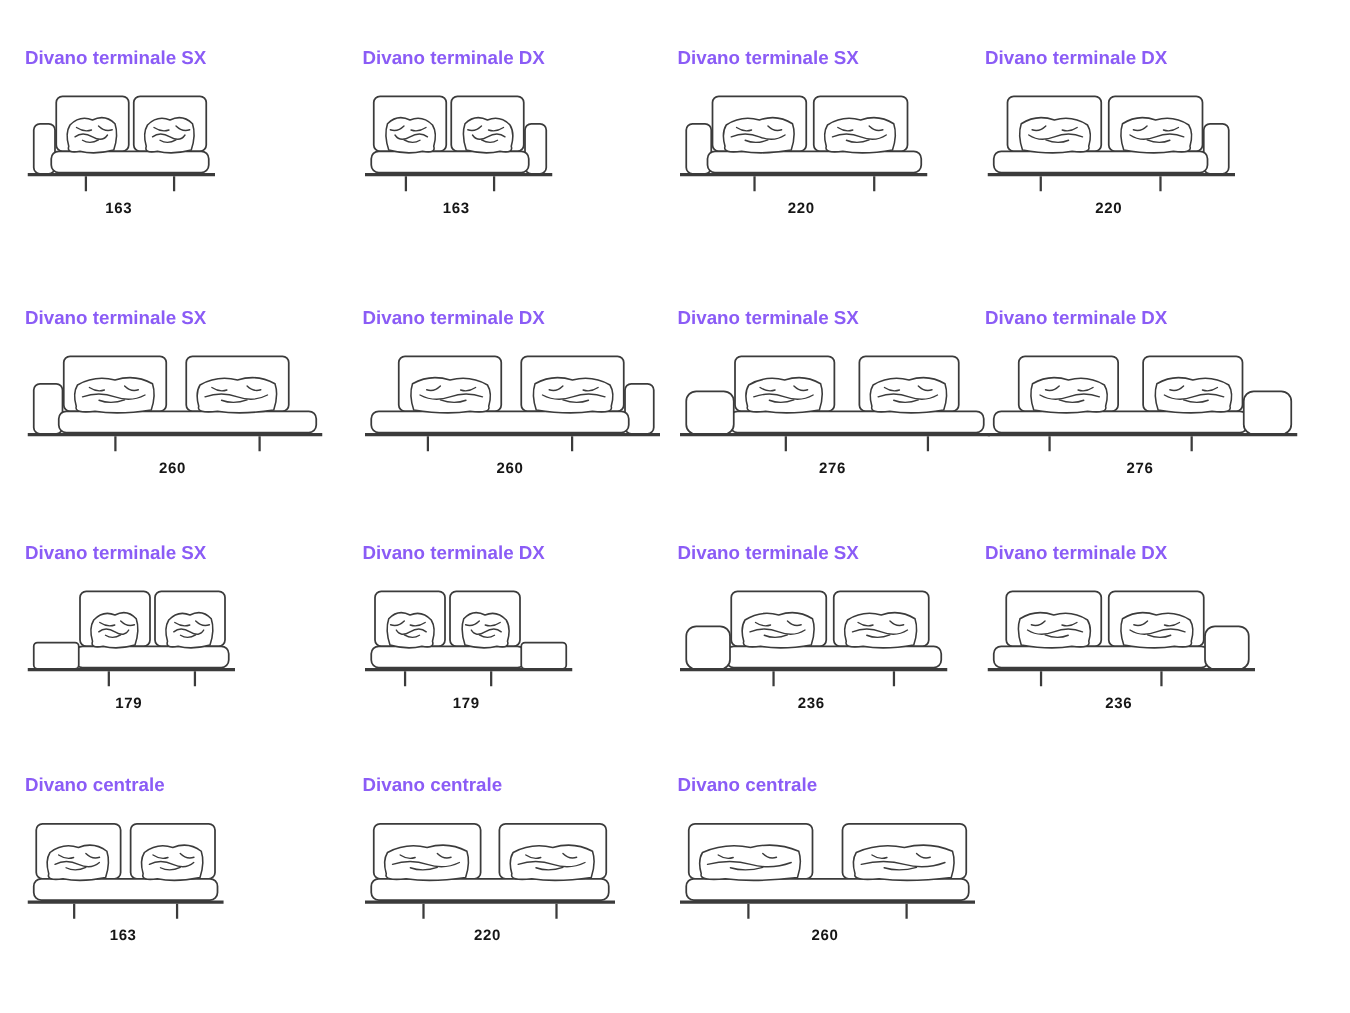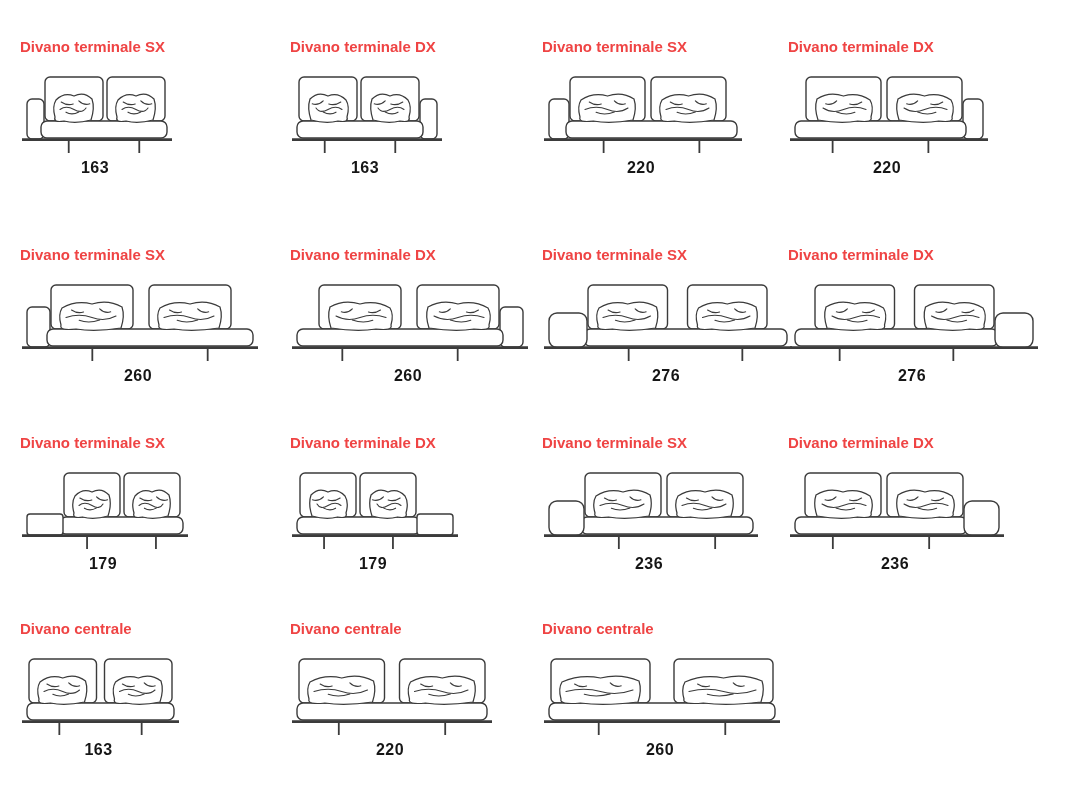--- a/index.html
+++ b/index.html
@@ -2,27 +2,27 @@
 <html><head>
 <meta charset="utf-8">
 <style>
   html,body{margin:0;padding:0;}
   body{
     width:1080px;height:810px;position:relative;background:#ffffff;
     font-family:"Liberation Sans", sans-serif;overflow:hidden;
   }
   .cell{position:absolute;width:266px;}
   .title{
-    font-size:15px;font-weight:700;color:#ef4444;letter-spacing:0px;
+    font-size:15px;font-weight:700;color:#8b5cf6;letter-spacing:0px;
     white-space:nowrap;
   }
   .drawing{margin-top:21px;margin-left:2px;}
   .drawing svg{display:block;}
   .dim{
-    font-size:16px;font-weight:700;color:#161616;text-align:center;
+    font-size:12px;font-weight:700;color:#161616;text-align:center;
     margin-top:3px;letter-spacing:0.5px;
   }
 </style>
 </head>
 <body>
 
 <div id="sheet">
     <figure class="cell" style="margin: 0px; left: 20px; top: 38px;">
     <div class="title">Divano terminale SX</div>
     <div class="drawing">

